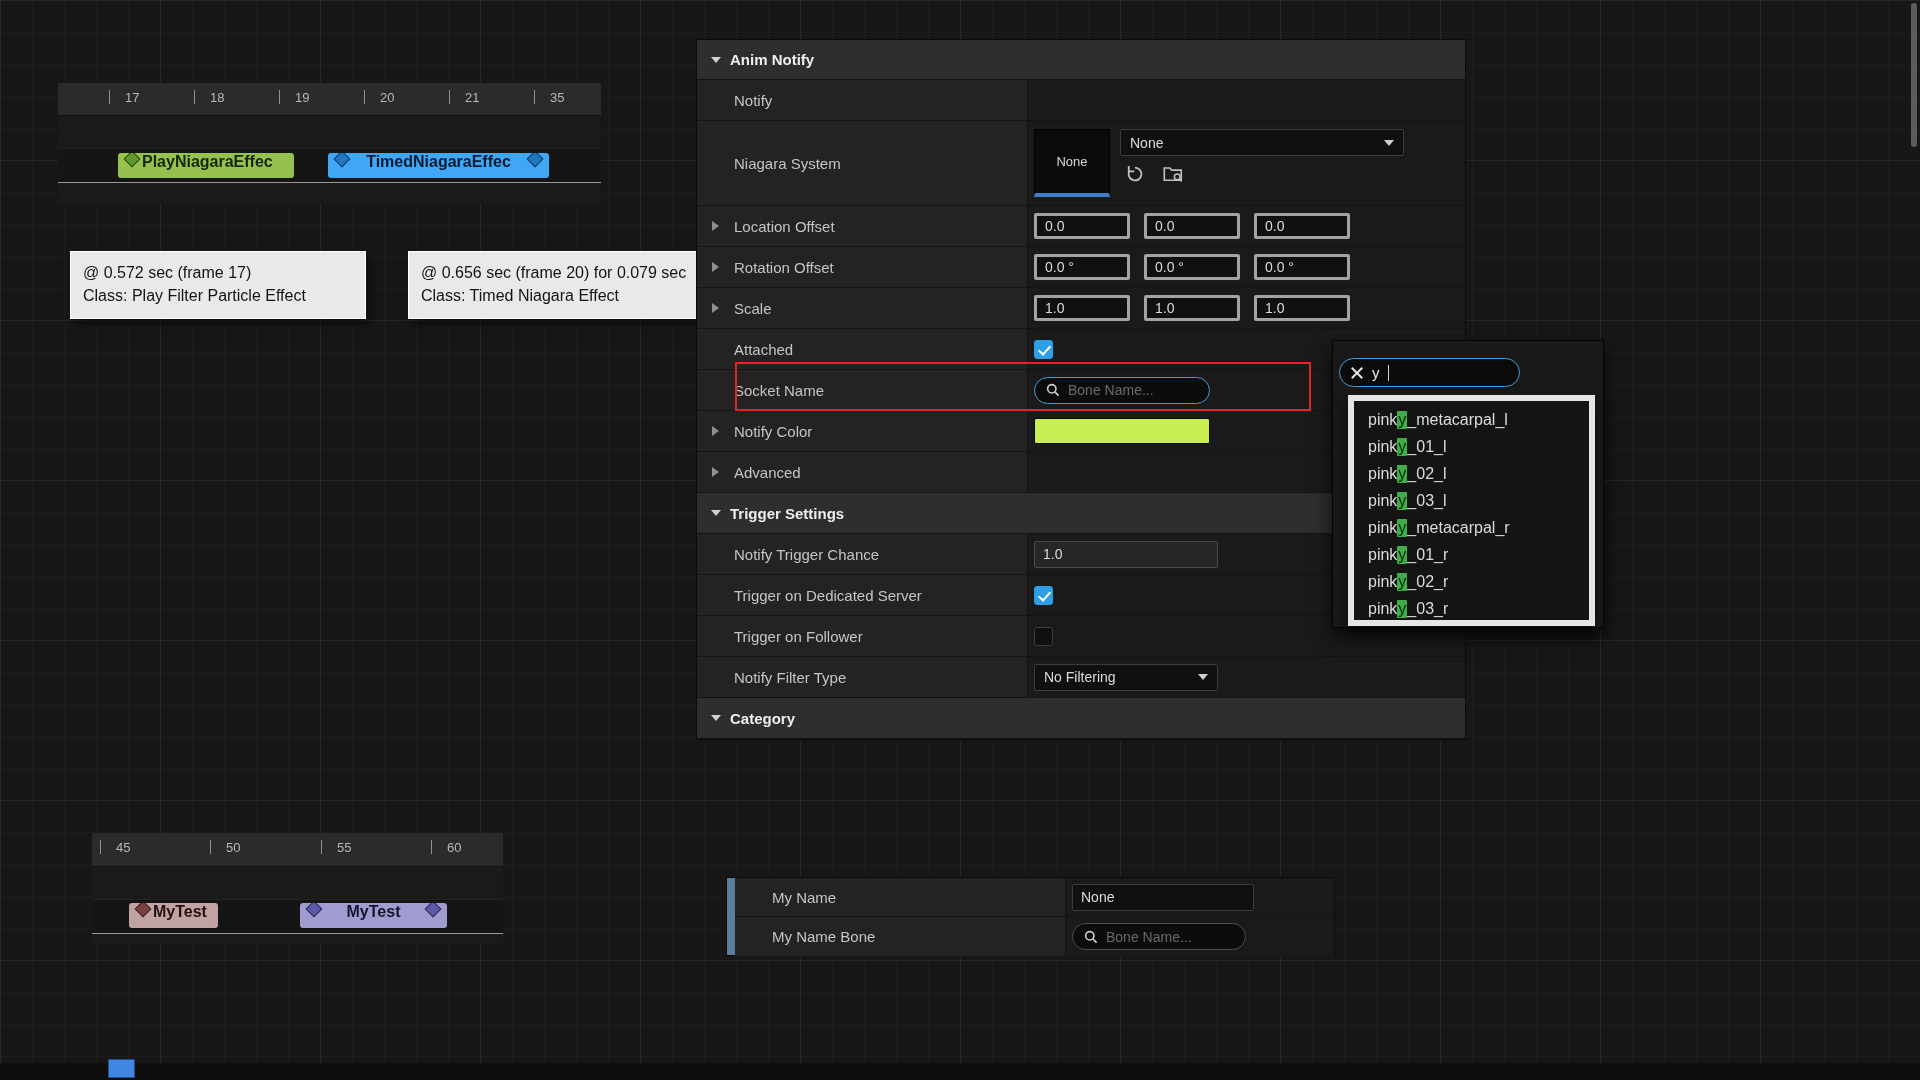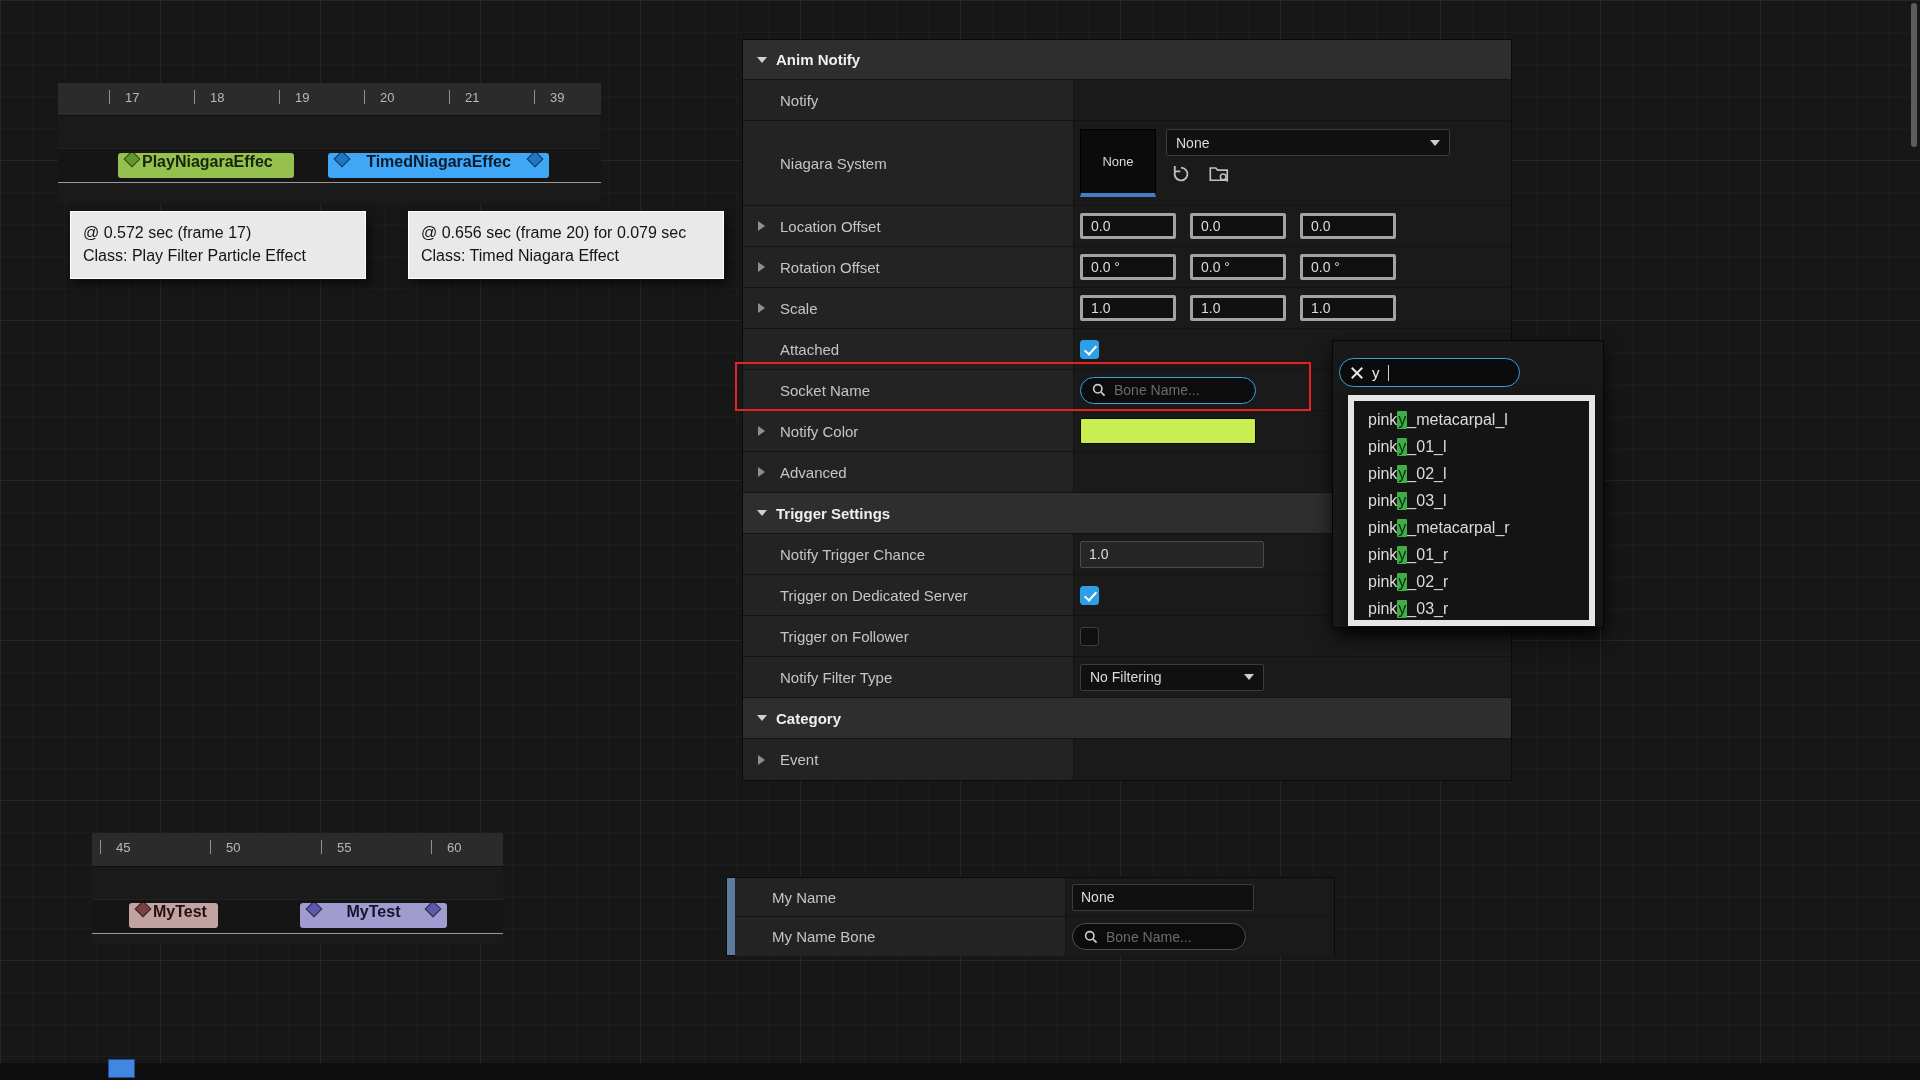--- a/index.html
+++ b/index.html
@@ -36,21 +36,21 @@
   .d-green  { background:#61992a; }
   .tag-blue  { background:#3fa7f5; color:#081a2d; justify-content:space-between; }
   .d-blue   { background:#1f77c4; }
   .tag-rose  { background:#c2a3a3; color:#241010; }
   .d-maroon { background:#7c4040; }
   .tag-purple{ background:#a09cd0; color:#14142e; justify-content:space-between; }
   .d-violet { background:#5c58aa; }
 
   
   .tooltip { position:absolute; background:#e9e9e9; border:1px solid #ffffff; color:#141414;
-             font-size:16px; line-height:1.45; padding:9px 12px; box-shadow:4px 5px 9px rgba(0,0,0,.55); }
+             font-size:16px; line-height:1.45; padding:9px 12px; box-shadow:4px 5px 9px rgba(0,0,0,.55);margin-top:40px; }
 
   
   .panel { position:absolute; background:#1c1c1c; border:1px solid #0b0b0b; }
   .p-header { display:flex; align-items:center; height:40px; background:#2e2e2e; border-bottom:1px solid #131313;
               padding-left:14px; color:#eeeeee; font-weight:700; font-size:15px; }
   .hchev { width:0;height:0;border-left:5px solid transparent;border-right:5px solid transparent;border-top:6px solid #d0d0d0; margin-right:9px; }
   .p-row { display:flex; height:41px; border-bottom:1px solid #141414; }
   .p-row.tall { height:85px; }
   .cell-label { position:relative; width:331px; flex:0 0 331px; background:#232323; border-right:1px solid #141414;
                 display:flex; align-items:center; padding-left:37px; color:#c5c5c5; font-size:15px; }
@@ -131,21 +131,21 @@
       <div class="tick" style="left:306px">
           <i class="tbar"></i>
           <span>20</span>
         </div>
       <div class="tick" style="left:391px">
           <i class="tbar"></i>
           <span>21</span>
         </div>
       <div class="tick" style="left:476px">
           <i class="tbar"></i>
-          <span>39</span>
+          <span>35</span>
         </div>
     </div>
     <div class="lane lane-a" style="top:33px;height:33px"></div>
     <div class="lane lane-b" style="top:66px;height:33px"></div>
     <div class="tag tag-green" style="left:60px;top:70px;width:176px">
       <i class="diamond d-green"></i>
       <span>PlayNiagaraEffec</span>
     </div>
     <div class="tag tag-blue" style="left:270px;top:70px;width:221px">
       <i class="diamond d-blue"></i>
@@ -158,21 +158,21 @@
 
   <div class="tooltip" style="left:70px;top:211px;width:296px;height:68px">
     <div>@ 0.572 sec (frame 17)</div>
     <div>Class: Play Filter Particle Effect</div>
   </div>
   <div class="tooltip" style="left:408px;top:211px;width:316px;height:68px">
     <div>@ 0.656 sec (frame 20) for 0.079 sec</div>
     <div>Class: Timed Niagara Effect</div>
   </div>
 
-  <div class="panel" style="left:742px;top:39px;width:770px">
+  <div class="panel" style="left:696px;top:39px;width:770px">
 
     <div class="p-header">
       <i class="hchev"></i>
       <span>Anim Notify</span>
     </div>
 
     <div class="p-row">
       <div class="cell-label">
           <span>Notify</span>
         </div>
@@ -351,27 +351,20 @@
           <i class="chev"></i>
         </div>
       </div>
     </div>
 
     <div class="p-header" style="height:41px">
       <i class="hchev"></i>
       <span>Category</span>
     </div>
 
-    <div class="p-row" style="border-bottom:none">
-      <div class="cell-label">
-          <i class="exp"></i>
-        <span>Event</span>
-        </div>
-      <div class="cell-value"></div>
-    </div>
   </div>
 
   <div class="red-rect" style="left:735px;top:362px;width:576px;height:49px"></div>
 
   <div class="bone-popup" style="left:1332px;top:340px">
     <div class="bp-pill">
       <svg width="14" height="14" viewBox="0 0 16 16">
           <path d="M2 2 14 14 M14 2 2 14" stroke="#e8e8e8" stroke-width="2.2"></path>
         </svg>
       <span class="bp-query">y</span>

